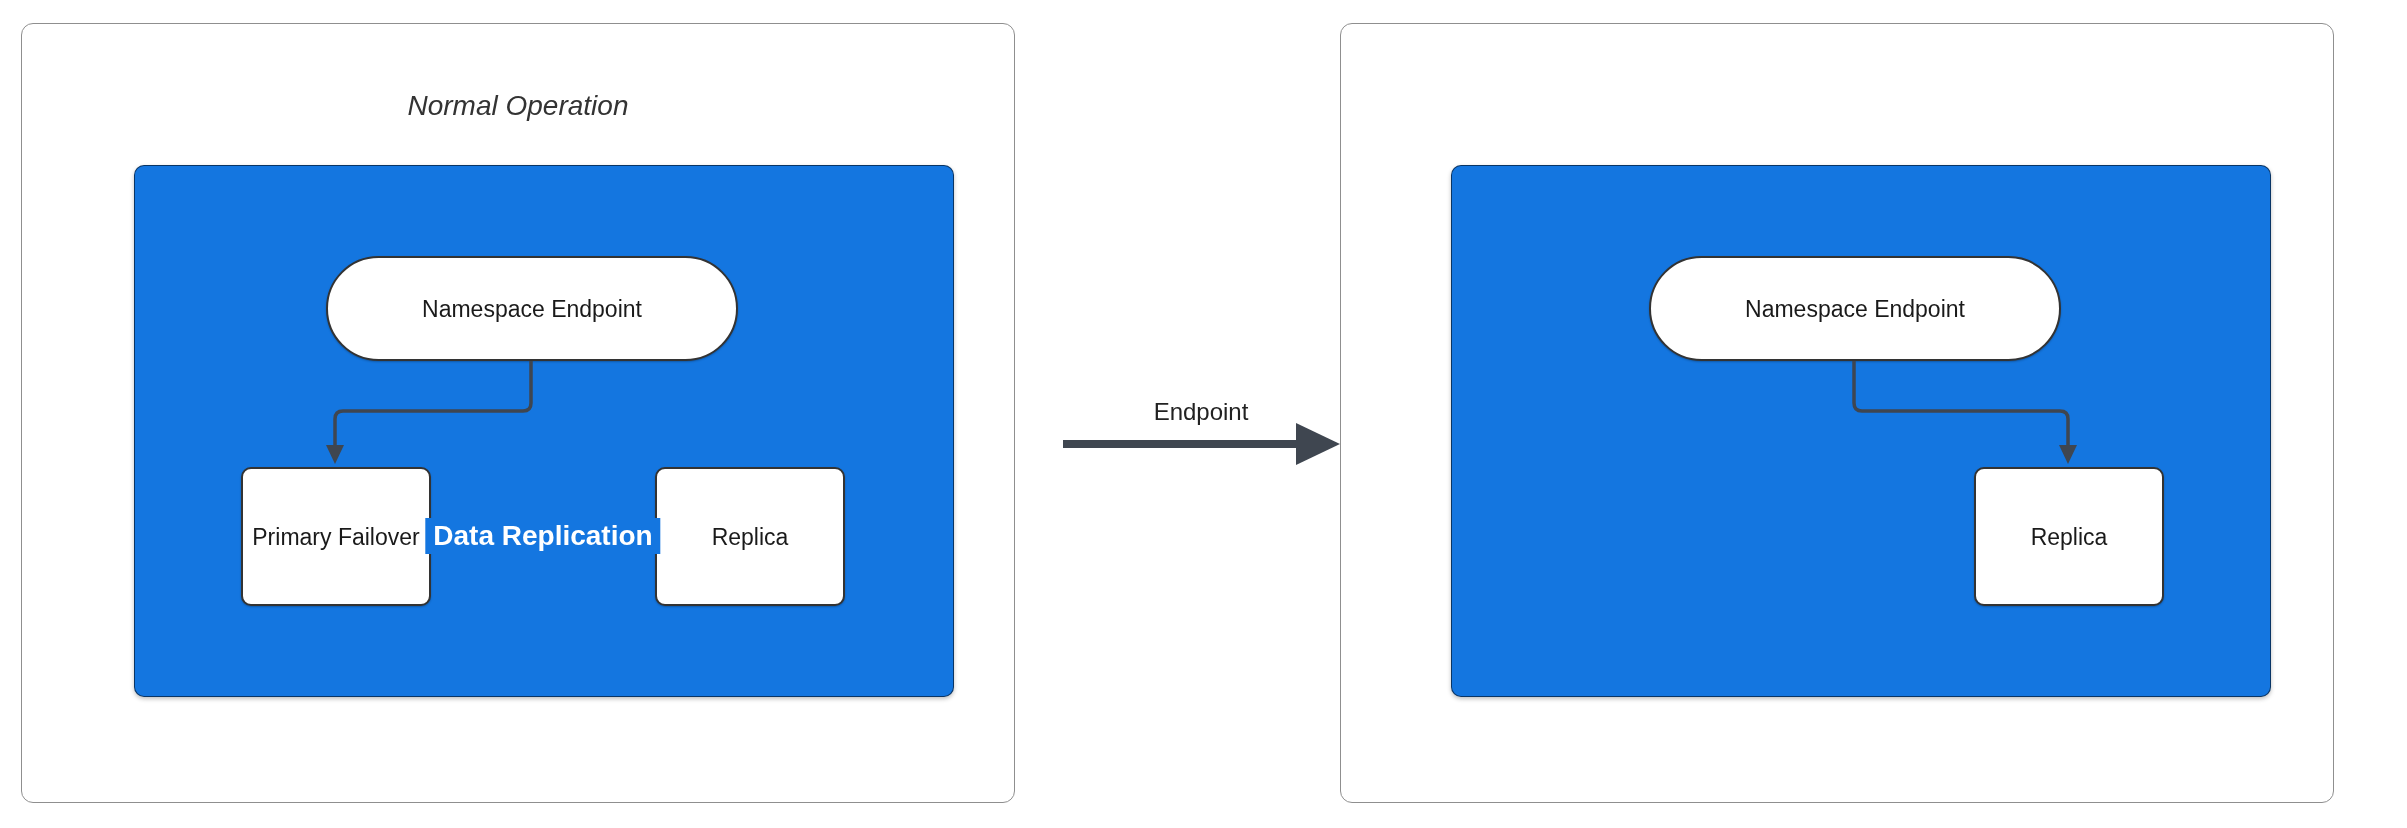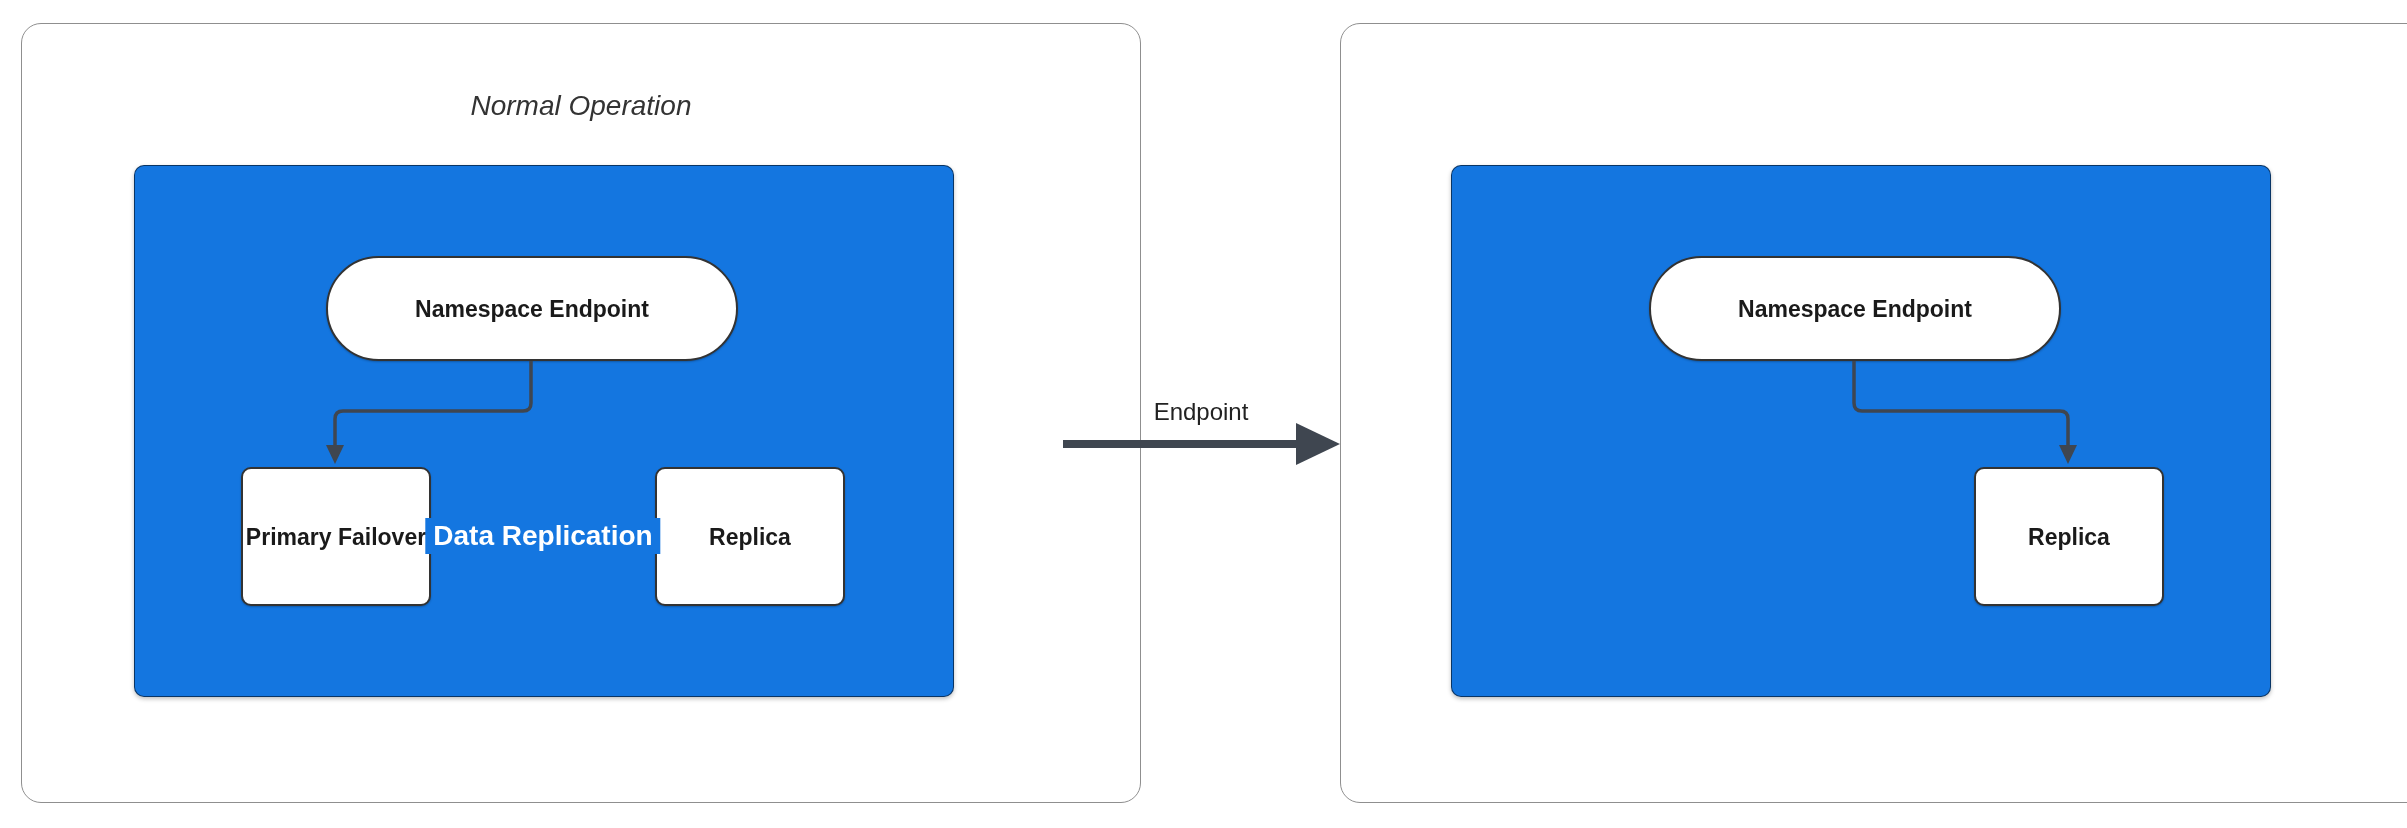--- a/index.html
+++ b/index.html
@@ -12,41 +12,40 @@
     --title-text:#333333;
     --node-text:#1a1a1a;
   }
   *{margin:0;padding:0;box-sizing:border-box;}
   html,body{background:#ffffff;}
   body{
     width:2407px;height:828px;position:relative;overflow:hidden;
     font-family:"Liberation Sans","DejaVu Sans",sans-serif;
   }
   .panel{
-    position:absolute;top:23px;width:1120px;height:780px;
-    border:1px solid var(--panel-border);border-radius:20px;background:#ffffff;
+    position:absolute;top:23px;width:994px;height:780px;
+    border:1px solid var(--panel-border);border-radius:12px;background:#ffffff;
   }
   .panel.left{left:21px;}
   .panel.right{left:1340px;}
   .panel-title{
     position:absolute;top:66px;left:0;width:100%;text-align:center;
     font-style:italic;font-size:28px;line-height:32px;color:var(--title-text);
   }
   .cluster{
     position:absolute;left:112px;top:141px;width:820px;height:532px;
     background:var(--blue);border:1px solid rgba(0,0,0,0.55);border-radius:10px;
     box-shadow:0 2px 4px rgba(0,0,0,0.25);
   }
   .panel.right .cluster{left:110px;}
   .node{
     position:absolute;display:flex;align-items:center;justify-content:center;
     background:#ffffff;border:2px solid var(--node-border);
     font-size:23px;line-height:30px;color:var(--node-text);text-align:right;
     box-shadow:0 1px 2px rgba(0,0,0,0.25);
-    font-weight:bold;
   }
   .node.pill{border-radius:53px;width:412px;height:105px;}
   .node.box{border-radius:10px;width:190px;height:139px;}
   .node.gray{
     background:var(--gray-fill);font-style:italic;color:var(--gray-text);
   }
   
   .panel.left .pill{left:304px;top:232px;}
   .panel.left .box.primary{left:219px;top:443px;}
   .panel.left .box.replica{left:633px;top:443px;}

